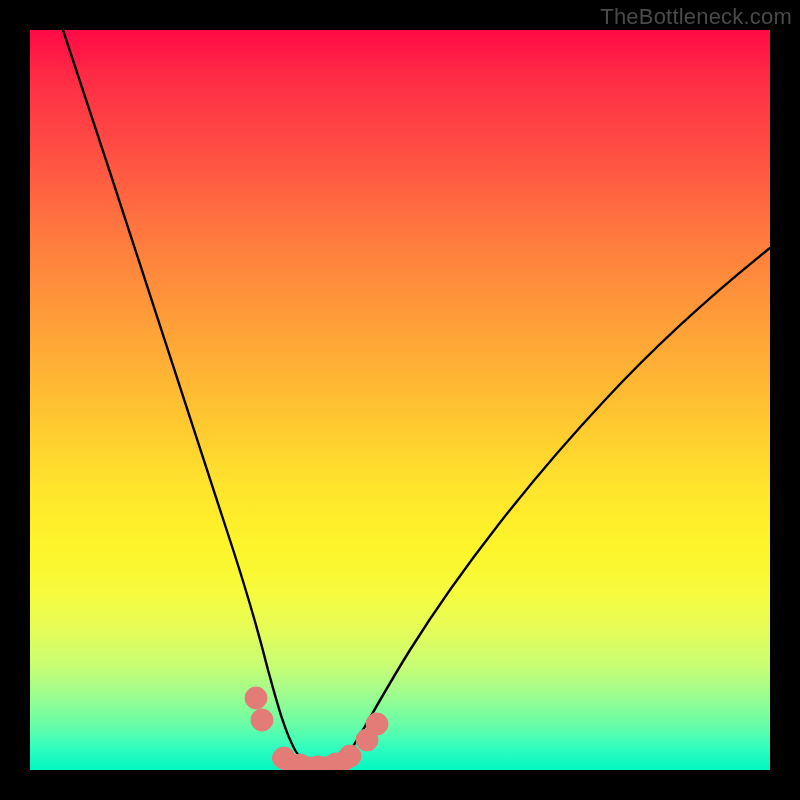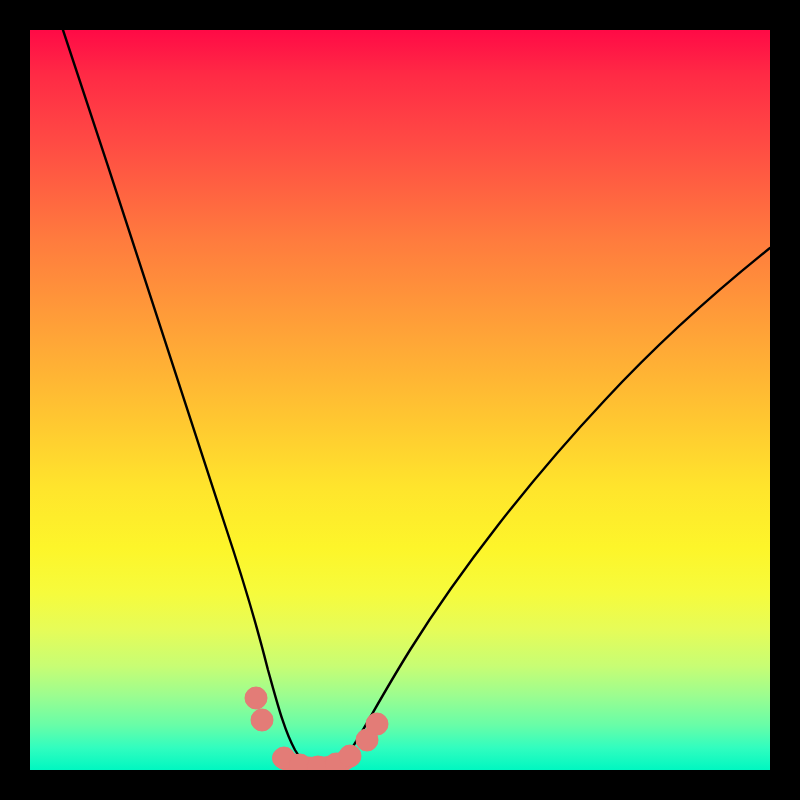--- a/index.html
+++ b/index.html
@@ -106,13 +106,14 @@
         <circle cx="254" cy="728" r="11"></circle>
         <circle cx="270" cy="735" r="11"></circle>
         <circle cx="288" cy="737" r="11"></circle>
         <circle cx="306" cy="734" r="11"></circle>
         <circle cx="320" cy="726" r="11"></circle>
       </g>
     </svg>
 
   </div>
 
+  <div class="watermark">TheBottleneck.com</div>
 </div>
 
 </body></html>

